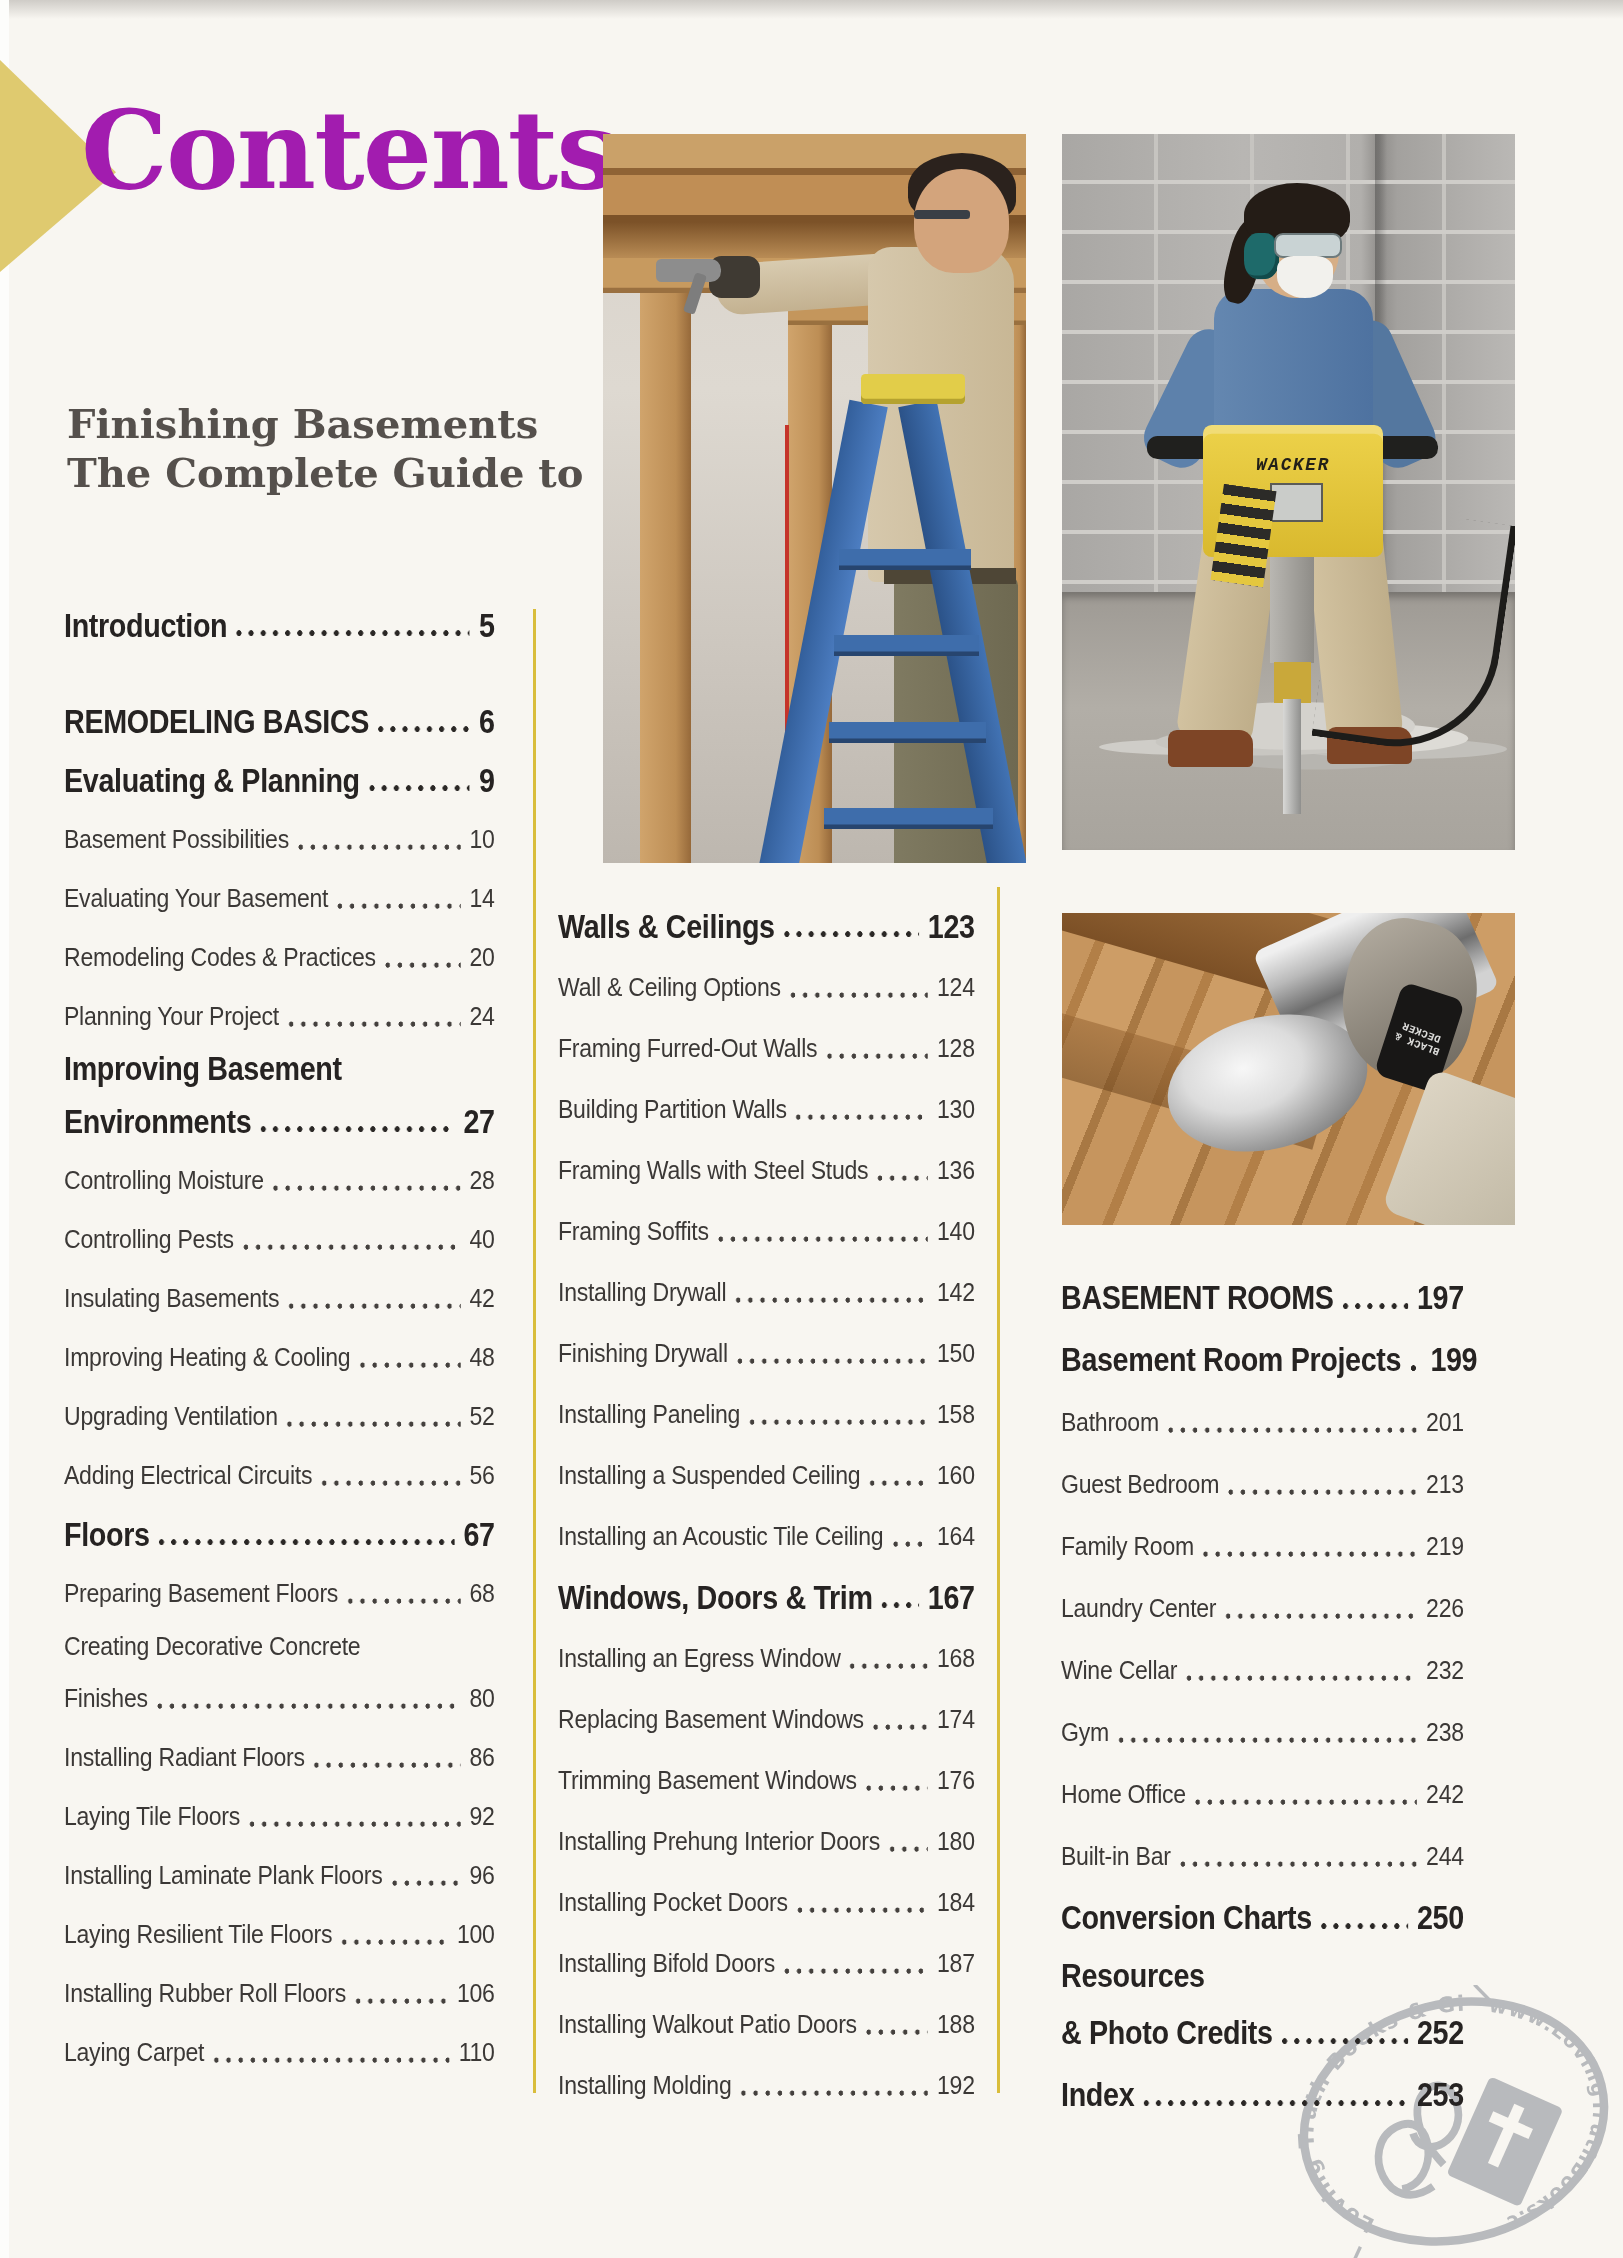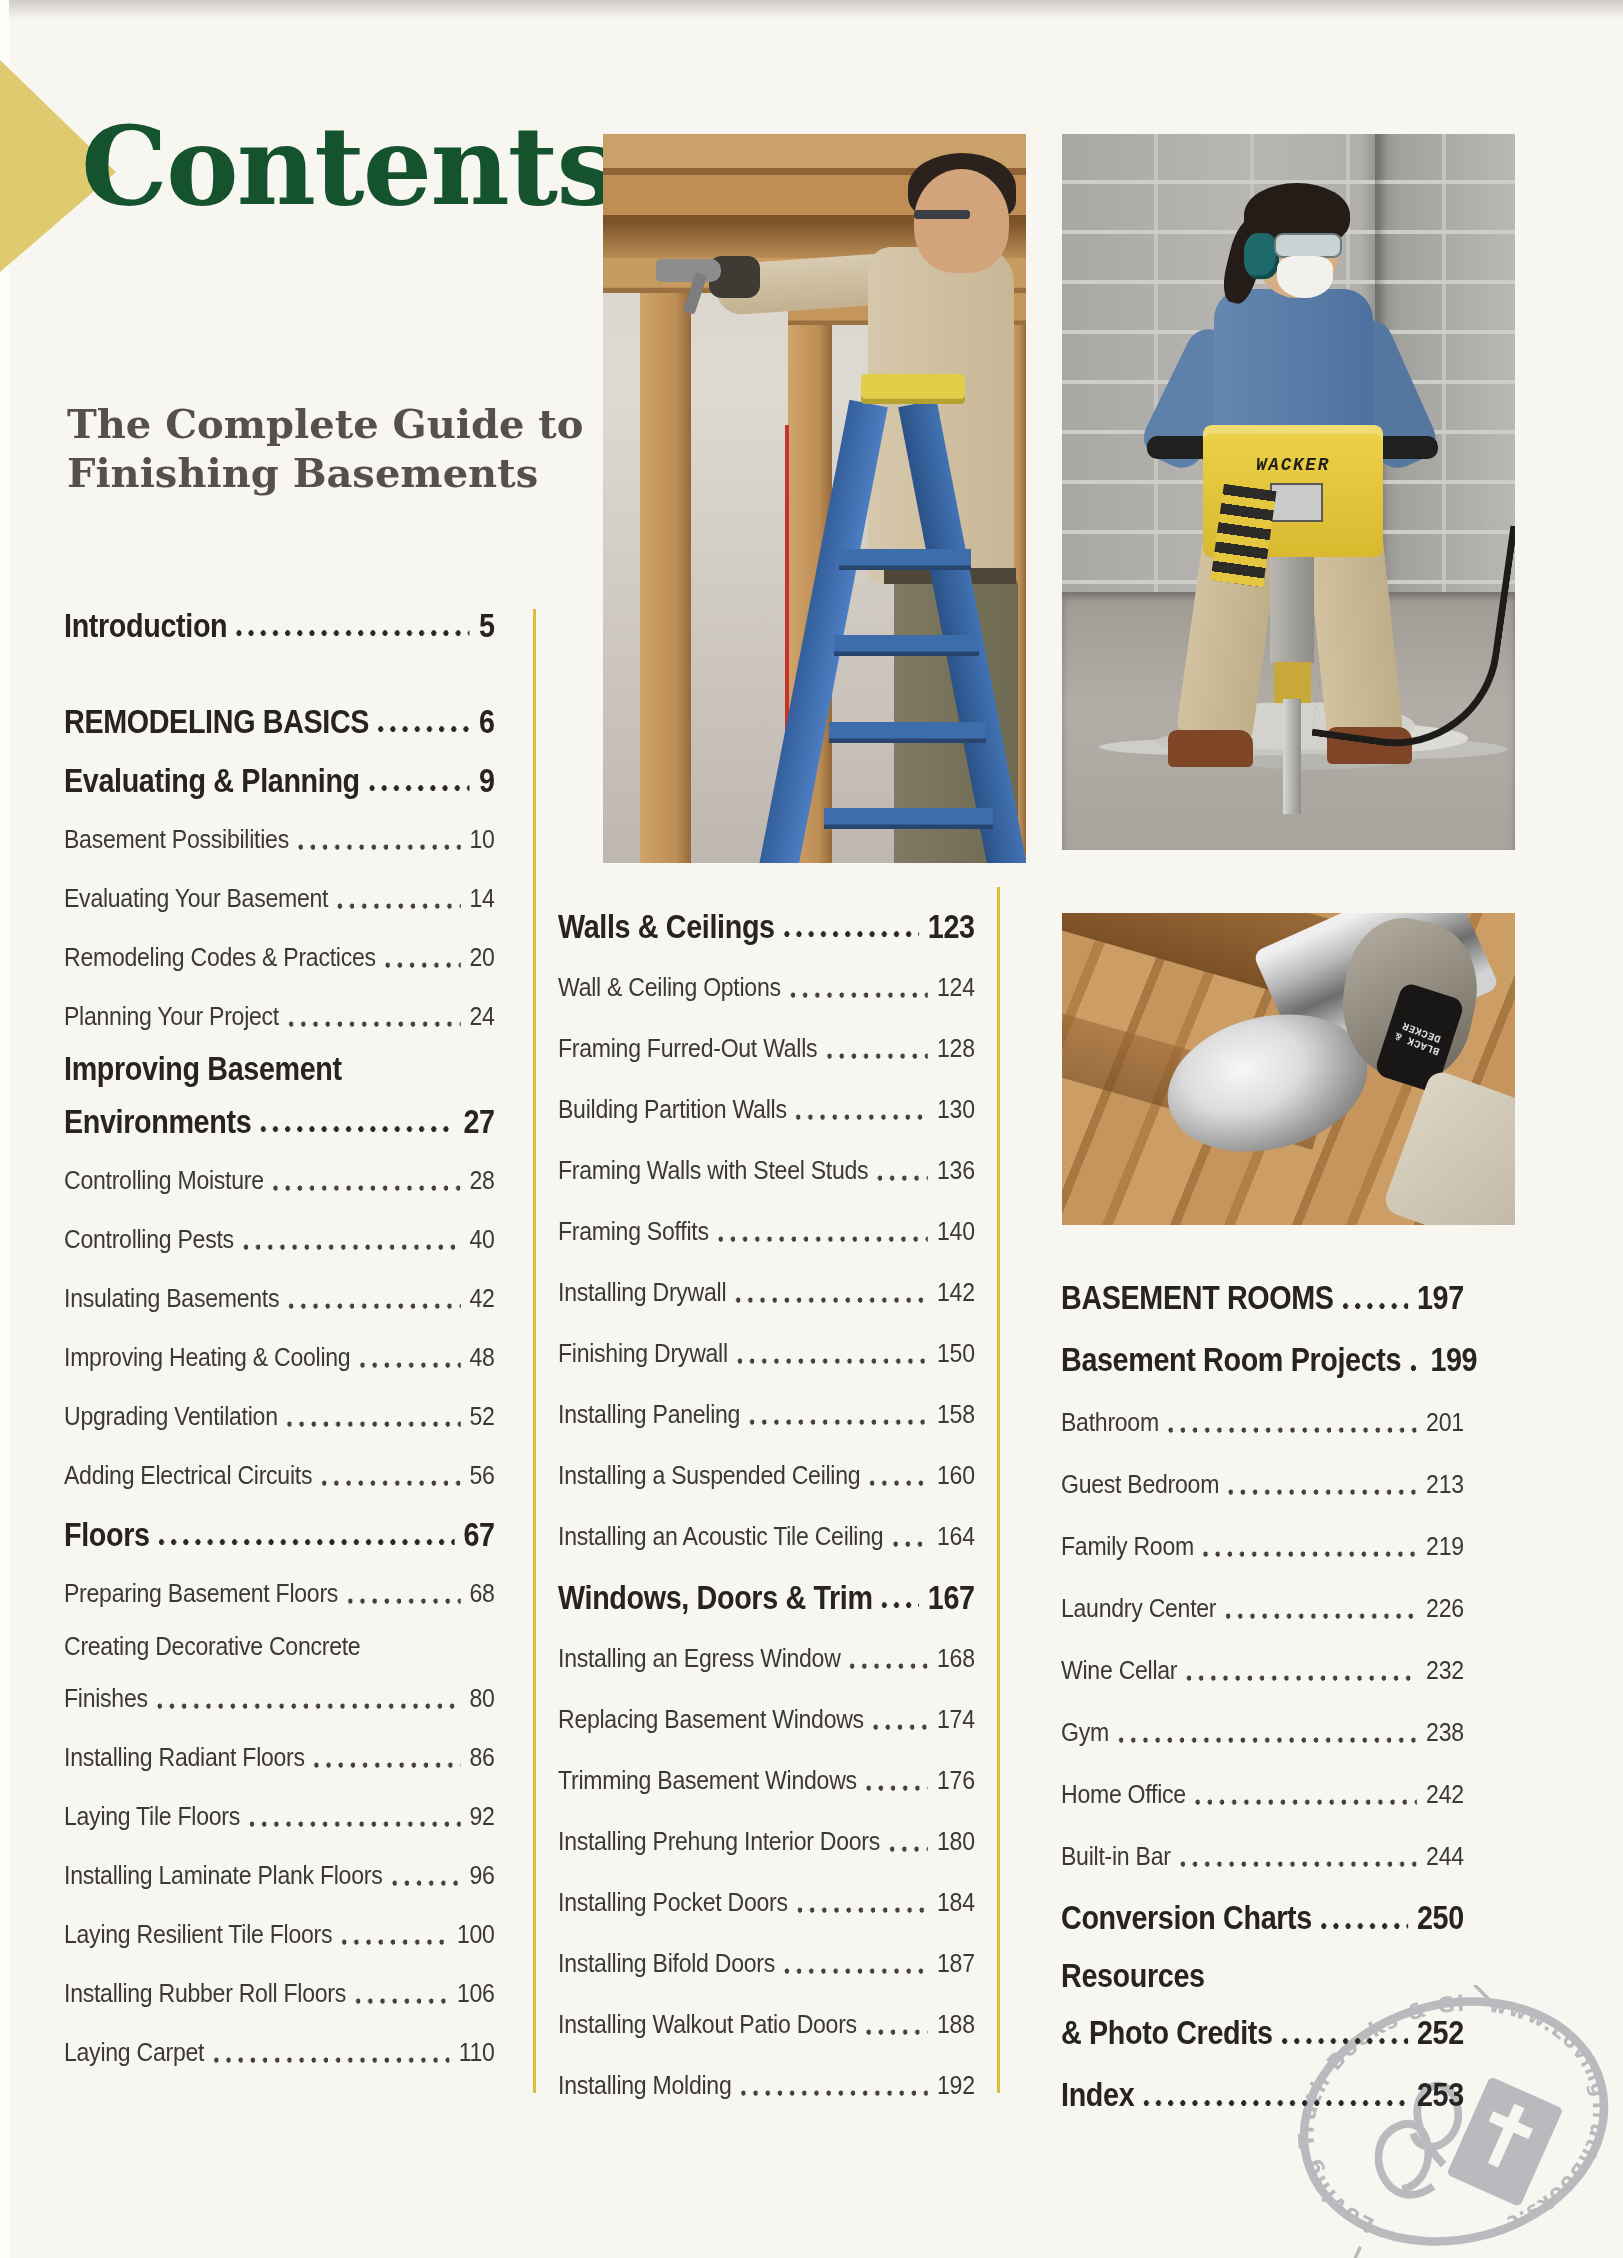--- a/index.html
+++ b/index.html
@@ -6,22 +6,22 @@
   body{width:1623px;height:2258px;background:#e8e6e2;font-family:"Liberation Sans",sans-serif;}
   .page{position:relative;width:1623px;height:2258px;background:#f8f6f1;overflow:hidden;}
   .scan-top{position:absolute;left:0;top:0;width:100%;height:19.4px;
     background:linear-gradient(180deg,#cfccc7,rgba(248,246,241,0));}
   .scan-left{position:absolute;left:0;top:0;width:8.8px;height:100%;background:#fdfdfb;}
 
   
   .triangle{position:absolute;left:0;top:60px;width:116px;height:212px;
     background:var(--triangle,#dfca6f);
     clip-path:polygon(0 0,100% 53%,0 100%);}
-  .title{position:absolute;left:81px;top:104px;font-family:"DejaVu Serif",serif;
-    font-weight:bold;font-size:109px;letter-spacing:-1.8px;color:#14532d;line-height:124px;}
+  .title{position:absolute;left:81px;top:88px;font-family:"DejaVu Serif",serif;
+    font-weight:bold;font-size:109px;letter-spacing:-1.8px;color:#a21caf;line-height:124px;}
   .subtitle{position:absolute;left:67px;top:399px;font-family:"DejaVu Serif",serif;
     font-weight:bold;font-size:40px;line-height:49px;color:#55504c;}
 
   
   .sep{position:absolute;width:2.6px;background:var(--separator,#d9bd3b);}
   .sep.left{left:533px;top:609px;height:1484px;}
   .sep.mid{left:997px;top:887px;height:1206px;}
 
   
   .toc-col{position:absolute;transform:scaleX(0.87);transform-origin:0 0;color:#3b3836;}
@@ -132,22 +132,22 @@
 </head>
 <body>
 
 <div class="page" data-interactable="false">
   <div class="scan-top" data-interactable="false"></div>
   <div class="scan-left" data-interactable="false"></div>
 
   <div class="triangle" data-interactable="false"></div>
   <h1 class="title" data-interactable="false" style="margin:0">Contents</h1>
   <div class="subtitle" data-interactable="false">
+    <div data-interactable="false">Finishing Basements</div>
     <div data-interactable="false">The Complete Guide to</div>
-    <div data-interactable="false">Finishing Basements</div>
   </div>
 
   <div class="sep left" data-interactable="false"></div>
   <div class="sep mid" data-interactable="false"></div>
 
   <div class="photo p1" data-interactable="false">
     <div class="joists" data-interactable="false"></div>
     <div class="topplate" data-interactable="false"></div>
     <div class="stud a" data-interactable="false"></div>
     <div class="stud b" data-interactable="false"></div>

